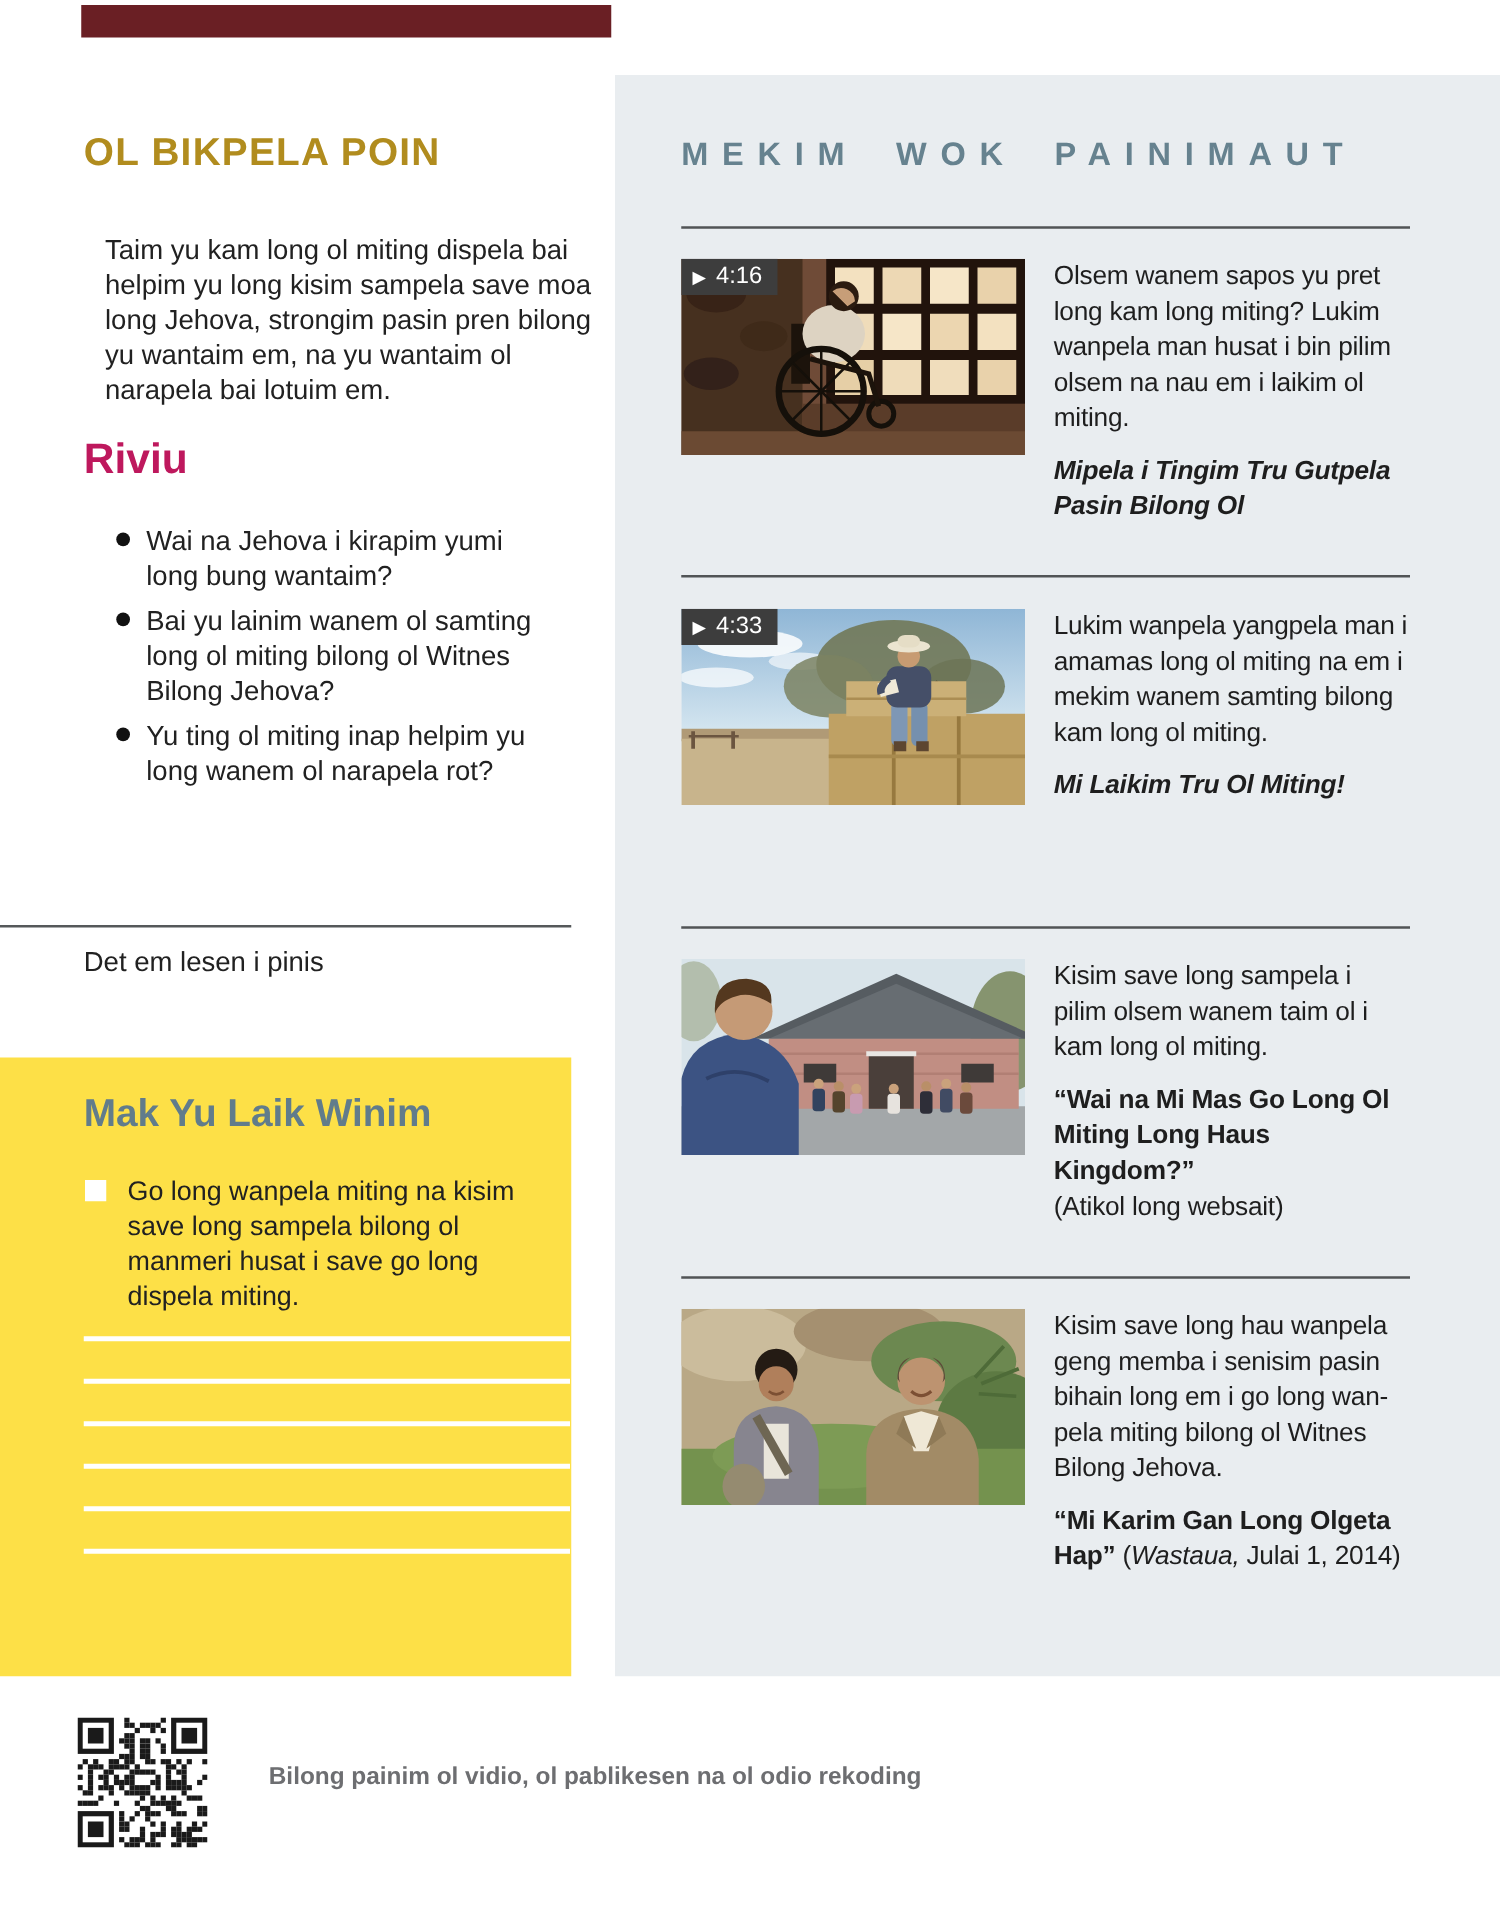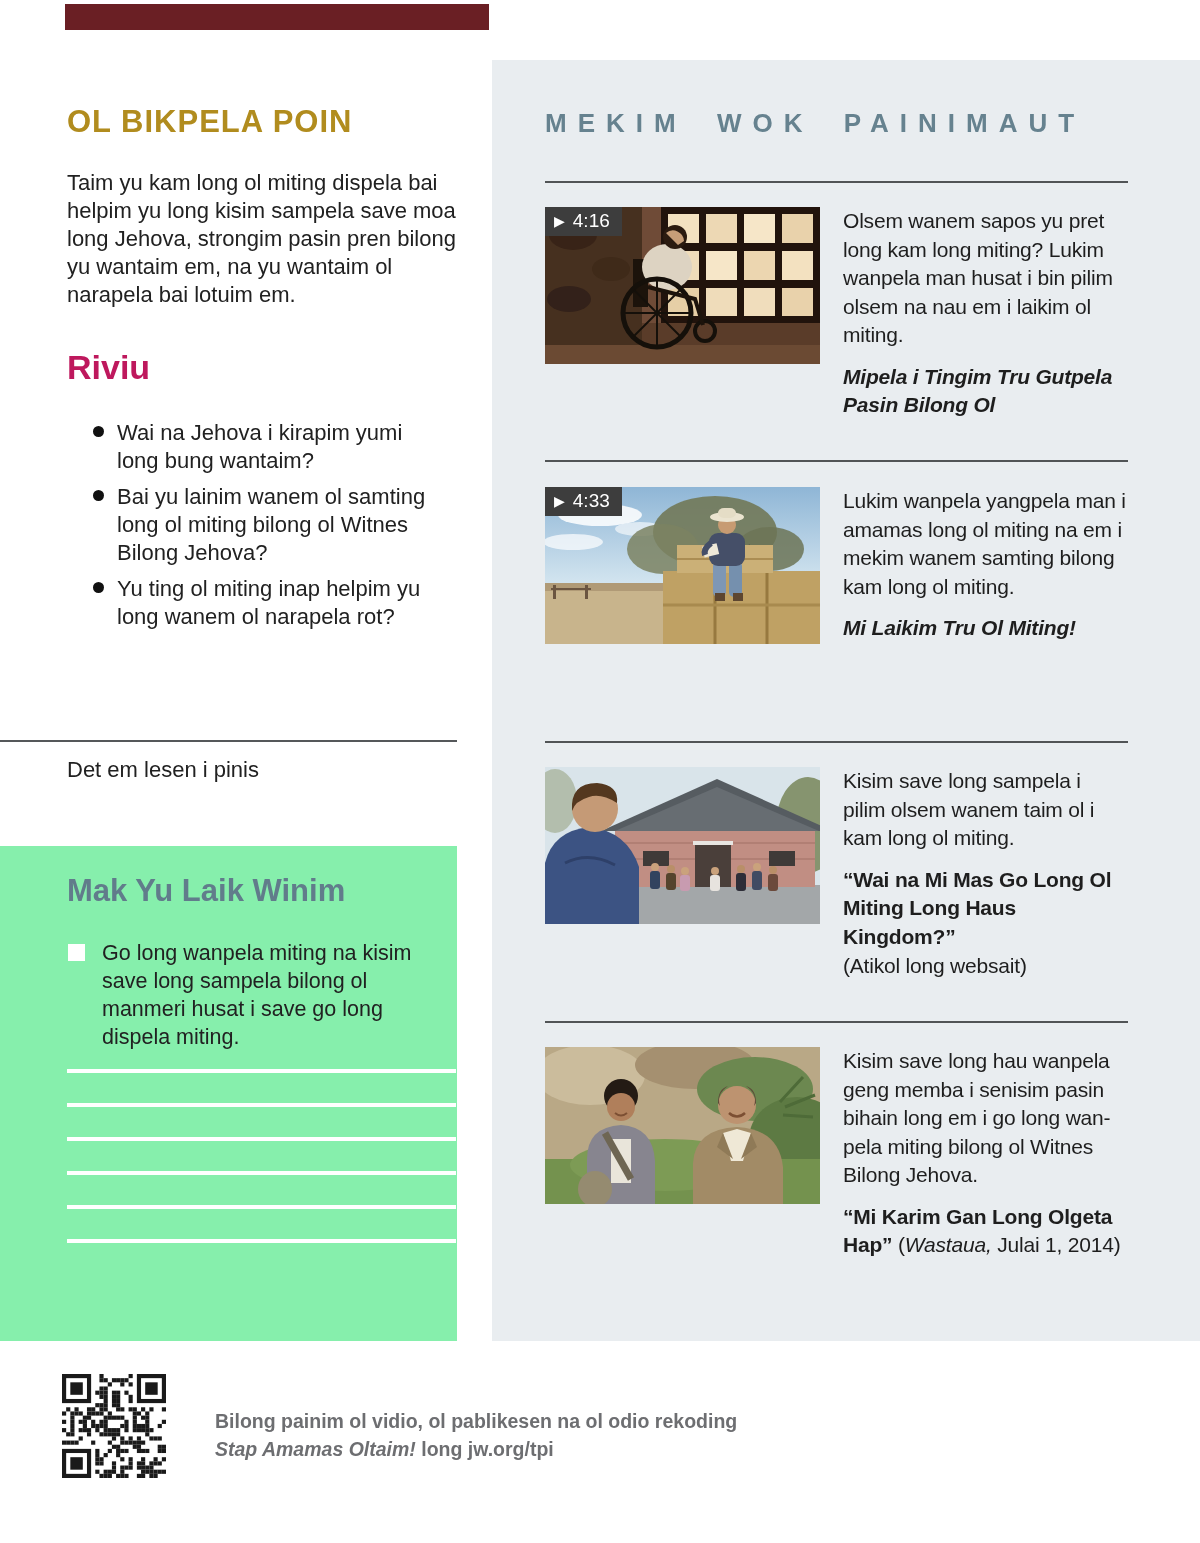--- a/index.html
+++ b/index.html
@@ -5,30 +5,30 @@
   html,body{margin:0;padding:0;background:#fff;}
   .page{position:relative;width:1200px;height:1543px;background:#ffffff;
         font-family:"Liberation Sans",sans-serif;color:#1f1f1f;overflow:hidden;padding-left:21px;}
 
   
   .topbar{position:absolute;left:65px;top:4px;width:424px;height:26px;background:#6a1f24;}
 
   
   .h-gold{position:absolute;left:67px;top:104px;margin:0;font-size:31px;font-weight:800;
           letter-spacing:1px;color:#b18c1e;}
-  .intro{position:absolute;left:67px;top:169px;width:400px;margin:0;font-size:22px;
+  .intro{position:absolute;left:67px;top:169px;width:400px;margin:17px;font-size:22px;
          line-height:28px;color:#212121;}
   .h-riviu{position:absolute;left:67px;top:348px;margin:0;font-size:34px;font-weight:700;color:#be185d;}
   .review-list{position:absolute;left:67px;top:419px;width:375px;margin:0;padding:0;list-style:none;}
   .review-list li{position:relative;padding-left:50px;font-size:22px;line-height:28px;margin:0 0 8px 0;color:#212121;}
   .review-list li .dot{position:absolute;left:26px;top:7px;width:11px;height:11px;border-radius:50%;background:#111;}
   .left-rule{position:absolute;left:0;top:740px;width:457px;height:2px;background:#55585a;}
   .date-label{position:absolute;left:67px;top:757px;margin:0;font-size:22px;color:#212121;}
 
-  .goals-box{position:absolute;left:0;top:846px;width:457px;height:495px;background:#86efac;}
+  .goals-box{position:absolute;left:0;top:846px;width:457px;height:495px;background:#fde047;}
   .h-goals{margin:27px 0 0 67px;font-size:31px;font-weight:700;color:#617c8b;}
   .goal-item{position:relative;margin:30px 0 0 68px;padding-left:34px;width:330px;
              font-size:21.5px;line-height:28px;color:#212121;}
   .goal-item .checkbox{position:absolute;left:0;top:5px;width:17px;height:17px;background:#ffffff;}
   .goal-item.second{margin-top:28px;}
   .write-lines{margin:18px 0 0 67px;width:389px;}
   .wline{height:4px;background:#ffffff;margin-bottom:30px;}
 
   
   .right-panel{position:absolute;left:492px;top:60px;width:708px;height:1281px;background:#e9edf0;}
@@ -487,16 +487,15 @@
         <rect x="72" y="0" width="28" height="28" fill="#1a1a1a"></rect>
         <rect x="76" y="4" width="20" height="20" fill="#ffffff"></rect>
         <rect x="80" y="8" width="12" height="12" fill="#1a1a1a"></rect>
         <rect x="0" y="72" width="28" height="28" fill="#1a1a1a"></rect>
         <rect x="4" y="76" width="20" height="20" fill="#ffffff"></rect>
         <rect x="8" y="80" width="12" height="12" fill="#1a1a1a"></rect>
       </svg>
   </div>
   <div class="footer-text">
     <p>Bilong painim ol vidio, ol pablikesen na ol odio rekoding</p>
-    <p><span class="it">Stap Amamas Oltaim!</span><span> long jw.org/tpi</span></p>
   </div>
 
 </div>
 
 </body></html>

